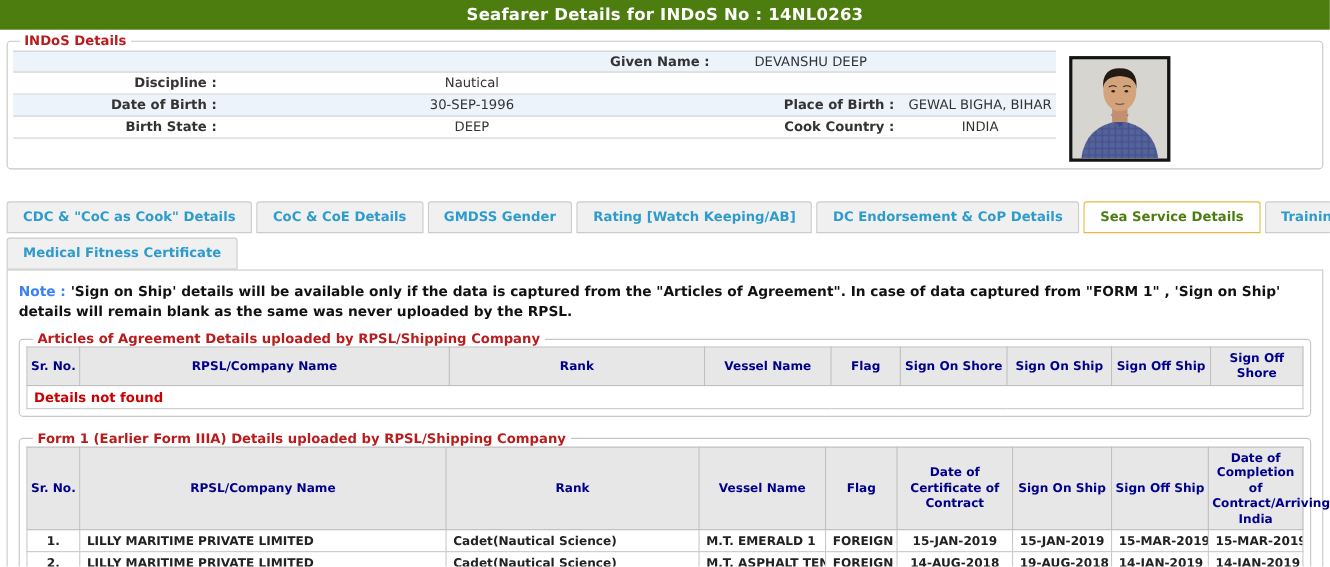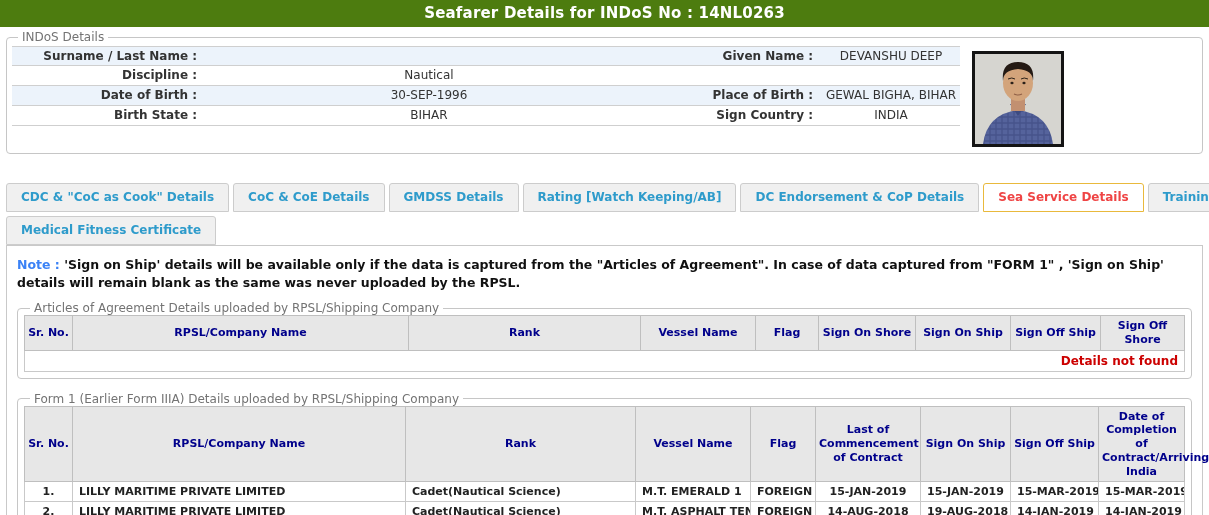--- a/index.html
+++ b/index.html
@@ -6,21 +6,21 @@
   html,body { width:1209px; height:515px; background:#fff;
     font-family:"DejaVu Sans","Liberation Sans",sans-serif; color:#333; }
 
   
   .title-bar { height:27px; line-height:27px; background:#4d7c0f; color:#fff;
     font-weight:bold; font-size:15px; text-align:center; letter-spacing:.2px; }
 
   
   fieldset { border:1px solid #c6c6c6; border-radius:4px; margin:3px 6px 0;
     padding:2px 5px 6px; background:#fff; }
-  legend { color:#737373; font-weight:normal; font-size:12px; padding:0 4px; margin-left:6px; }
+  legend { color:#b91c1c; font-weight:bold; font-size:12px; padding:0 4px; margin-left:6px; }
 
   
   .indos-body { display:flex; align-items:flex-start; }
   .detail-rows { width:948px; }
   .detail-row { display:grid; grid-template-columns:192px 448px 168px auto;
     height:20px; line-height:19px; font-size:12px; border-bottom:1px solid #cfcfcf; }
   .detail-row:first-child { border-top:1px solid #cfcfcf; }
   .detail-row.stripe { background:#ecf3fb; }
   .d-label { text-align:right; font-weight:bold; padding-right:7px; white-space:nowrap; }
   .d-value { text-align:center; padding-left:2px; white-space:nowrap; }
@@ -29,70 +29,69 @@
     background:#d6d5d0; flex:0 0 auto; }
   .photo svg { display:block; width:100%; height:100%; }
 
   
   .tabs { margin:29px 6px 0; }
   .tab-row { display:flex; }
   .tab-row + .tab-row { margin-top:4px; }
   .tab { background:#f0f0f0; border:1px solid #cccccc; border-radius:3px 3px 0 0;
     color:#2e9bcb; font-weight:bold; font-size:12px; padding:6px 14px 7px;
     margin-right:4px; white-space:nowrap; cursor:pointer; }
-  .tab.active { background:#fff; border-color:#e9b93c; color:#ef4444; }
+  .tab.active { background:#fff; border-color:#e9b93c; color:#4d7c0f; }
 
   
   .panel { border:1px solid #c9c9c9; margin:0 6px; height:284px; padding:6px 4px 0; }
 
   .note { font-size:12.5px; font-weight:bold; color:#111; margin:4px 6px 10px;
     line-height:1.4; }
   .note-label { color:#3b82f6;text-align:right; }
 
   .data-fieldset { margin:6px 6px 0; padding:0 6px 6px; }
   .data-fieldset + .data-fieldset { margin-top:13px; }
 
   table { width:100%; border-collapse:collapse; table-layout:fixed; font-size:11px; }
   th { background:#e7e7e7; color:#00008b; border:1px solid #bfbfbf;
     font-weight:bold; text-align:center; padding:3px 3px; line-height:1.25; }
   td { border:1px solid #c9c9c9; font-weight:bold; color:#222;
     padding:3px 6px; height:20px; white-space:nowrap; overflow:hidden; }
   .c-center { text-align:center; }
   .c-left { text-align:left; }
-  .empty-msg { color:#cc0000; text-align:right; font-size:12px; font-weight:bold; }
+  .empty-msg { color:#cc0000; text-align:left; font-size:12px; font-weight:bold; }
 </style>
 </head>
 <body>
 
 <div class="title-bar">Seafarer Details for INDoS No : 14NL0263</div>
 
 <fieldset>
   <legend>INDoS Details</legend>
   <div class="indos-body">
     <div class="detail-rows">
       <div class="detail-row stripe">
-        <span class="d-label">Surname / Last Name :</span>
         <span class="d-value"></span>
         <span class="d-label">Given Name :</span>
         <span class="d-value">DEVANSHU DEEP</span>
       </div>
       <div class="detail-row">
         <span class="d-label">Discipline :</span>
         <span class="d-value">Nautical</span>
       </div>
       <div class="detail-row stripe">
         <span class="d-label">Date of Birth :</span>
         <span class="d-value">30-SEP-1996</span>
         <span class="d-label">Place of Birth :</span>
         <span class="d-value">GEWAL BIGHA, BIHAR</span>
       </div>
       <div class="detail-row">
         <span class="d-label">Birth State :</span>
-        <span class="d-value">BIHAR</span>
-        <span class="d-label">Sign Country :</span>
+        <span class="d-value">DEEP</span>
+        <span class="d-label">Cook Country :</span>
         <span class="d-value">INDIA</span>
       </div>
     </div>
     <div class="photo">
       <svg viewBox="0 0 86 90" preserveAspectRatio="none">
         <rect x="0" y="0" width="86" height="90" fill="#d6d5d0"></rect>
         <defs>
           <pattern id="plaid" width="6" height="6" patternUnits="userSpaceOnUse">
             <rect width="6" height="6" fill="#55639c"></rect>
             <path d="M0 3 H6 M3 0 V6" stroke="#46538b" stroke-width="1.4"></path>
@@ -110,21 +109,21 @@
         <path d="M39,40 Q43,42 47,40" stroke="#8f5f46" stroke-width="1.2" fill="none"></path>
       </svg>
     </div>
   </div>
 </fieldset>
 
 <div class="tabs">
   <div class="tab-row">
     <div class="tab">CDC &amp; "CoC as Cook" Details</div>
     <div class="tab">CoC &amp; CoE Details</div>
-    <div class="tab">GMDSS Details</div>
+    <div class="tab">GMDSS Gender</div>
     <div class="tab">Rating [Watch Keeping/AB]</div>
     <div class="tab">DC Endorsement &amp; CoP Details</div>
     <div class="tab active">Sea Service Details</div>
     <div class="tab">Training Details</div>
   </div>
   <div class="tab-row">
     <div class="tab">Medical Fitness Certificate</div>
   </div>
 </div>
 
@@ -180,21 +179,21 @@
           <col style="width:88px">
           <col>
       </colgroup>
       <thead>
         <tr>
           <th>Sr. No.</th>
           <th>RPSL/Company Name</th>
           <th>Rank</th>
           <th>Vessel Name</th>
           <th>Flag</th>
-          <th>Last of Commencement of Contract</th>
+          <th>Date of Certificate of Contract</th>
           <th>Sign On Ship</th>
           <th>Sign Off Ship</th>
           <th>Date of Completion of Contract/Arriving India</th>
         </tr>
       </thead>
       <tbody>
         <tr>
           <td class="c-center">1.</td>
           <td class="c-left">LILLY MARITIME PRIVATE LIMITED</td>
           <td class="c-left">Cadet(Nautical Science)</td>

